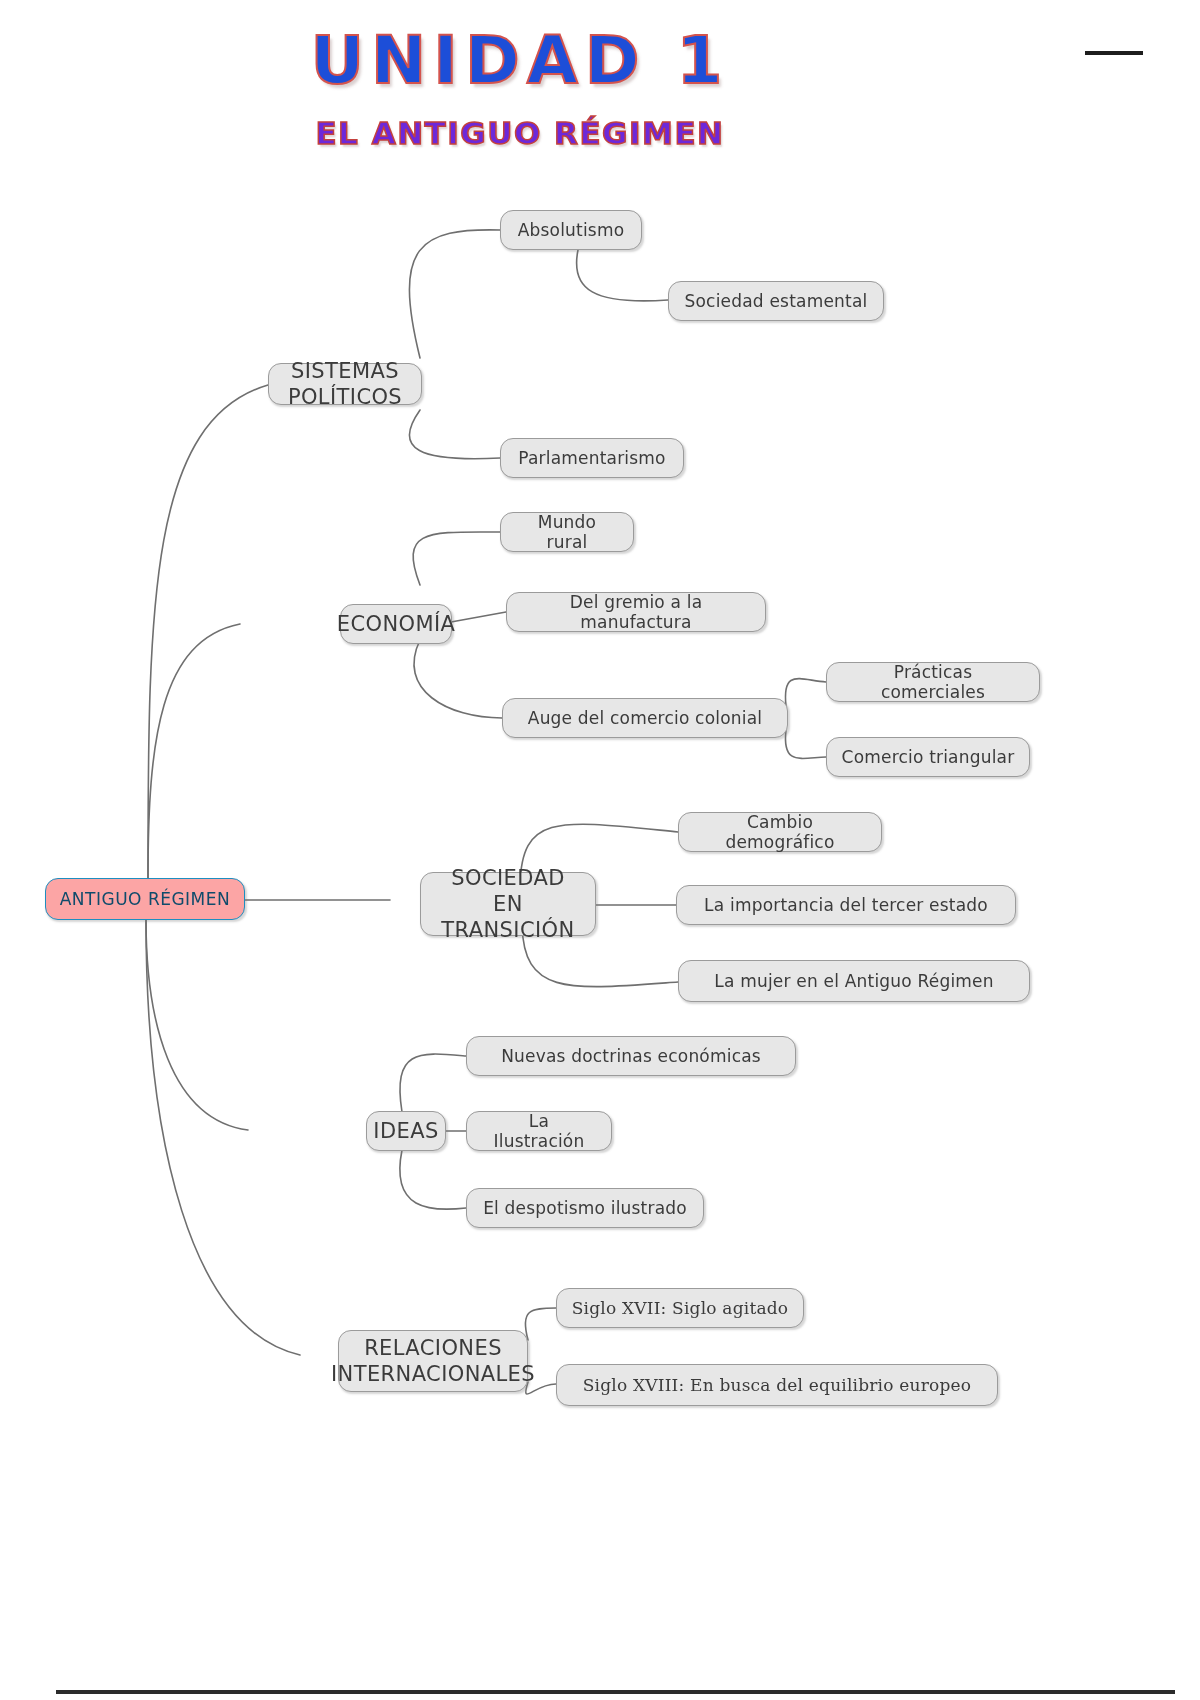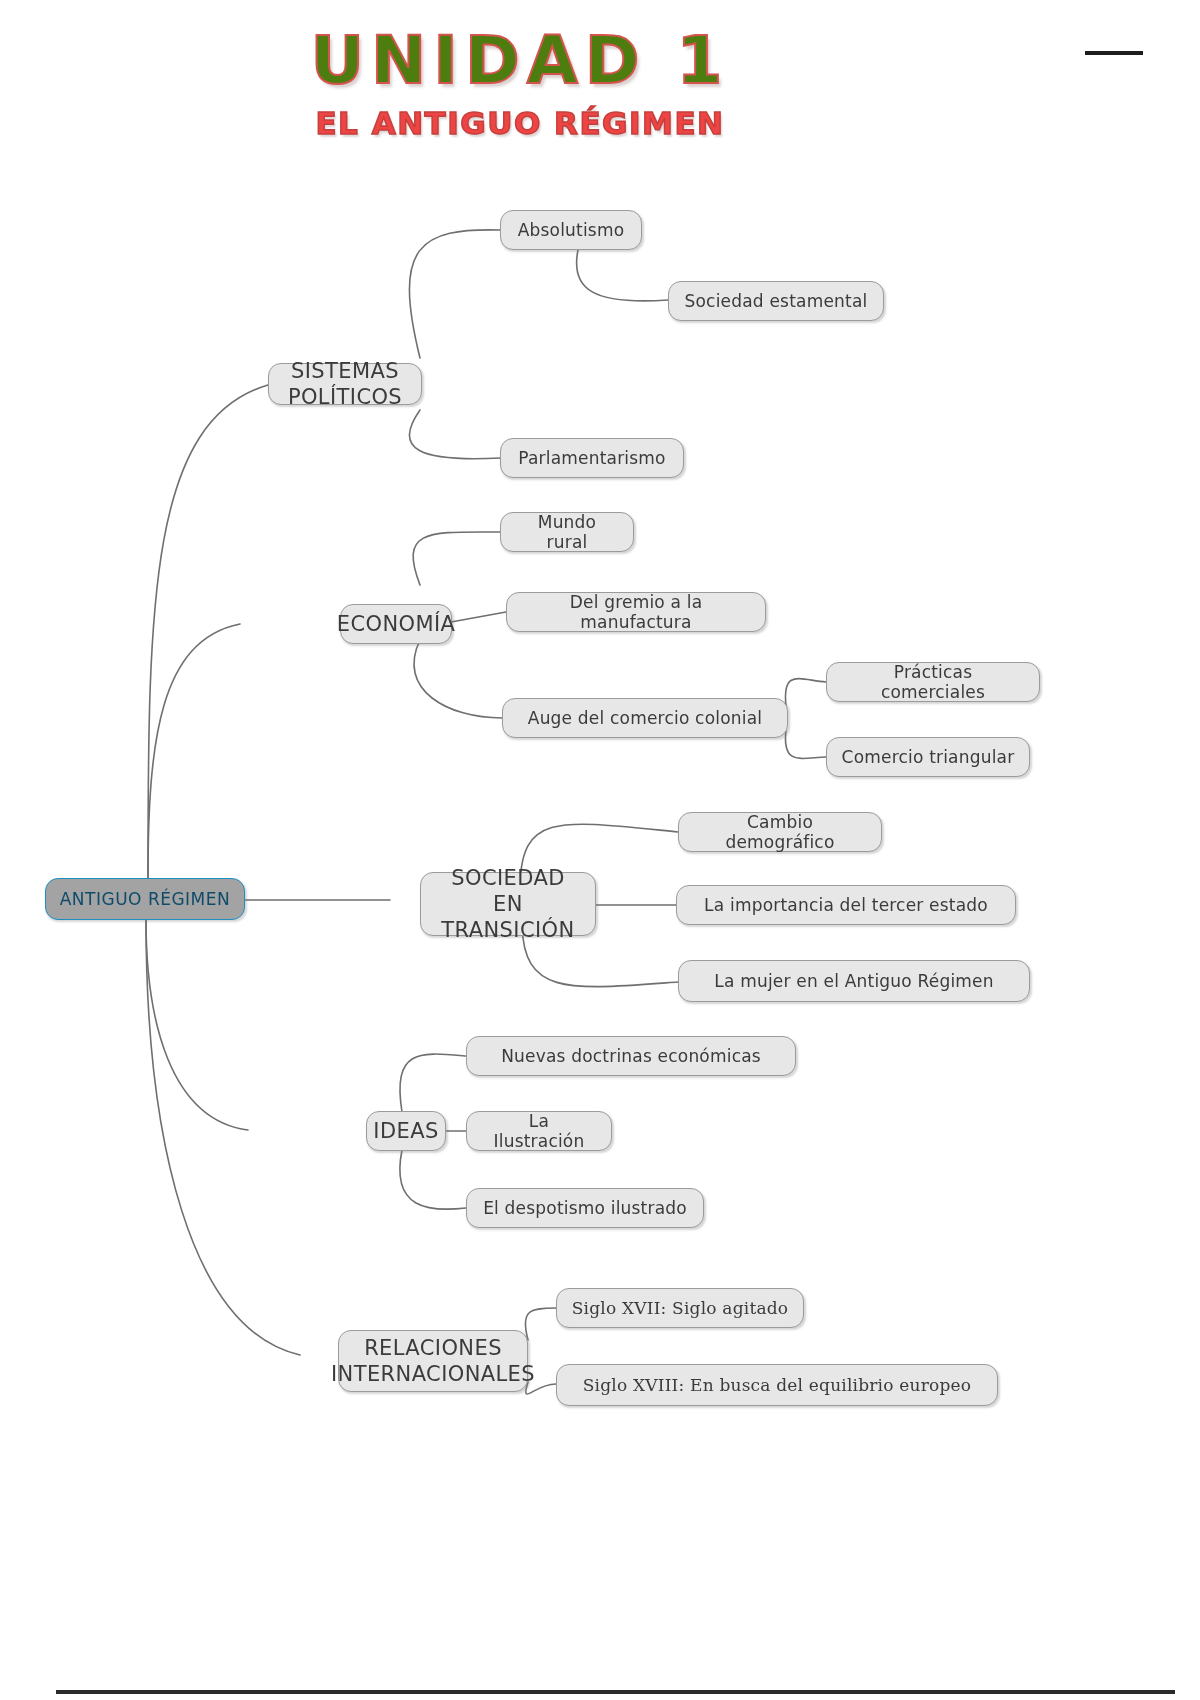--- a/index.html
+++ b/index.html
@@ -28,33 +28,33 @@
     text-align: center;
     pointer-events: none;
   }
   #main-title {
     margin: 0;
     padding-top: 26px;
     font-family: "DejaVu Sans", "Liberation Sans", sans-serif;
     font-size: 66px;
     font-weight: bold;
     letter-spacing: 7px;
-    color: #4d7c0f;
+    color: #1d4ed8;
     -webkit-text-stroke: 2px #d4534d;
     text-shadow: 3px 4px 3px rgba(150,120,120,0.35);
     line-height: 1.05;
   }
   #sub-title {
-    margin: 2px;
+    margin: 12px;
     padding-top: 8px;
     font-family: "DejaVu Sans", "Liberation Sans", sans-serif;
     font-size: 31px;
     font-weight: bold;
     letter-spacing: 1.5px;
-    color: #ef4444;
+    color: #6d28d9;
     -webkit-text-stroke: 1.5px #c4403c;
     text-shadow: 2px 3px 2px rgba(150,120,120,0.30);
   }
 
   #top-rule {
     position: absolute;
     left: 1085px;
     top: 51px;
     width: 58px;
     height: 4px;
@@ -106,21 +106,21 @@
     font-size: 17px;
     letter-spacing: 0.2px;
     padding: 0 14px;
   }
   .node.branch {
     font-size: 21px;
     letter-spacing: 0.4px;
     line-height: 1.25;
   }
   .node.root {
-    background: #a3a3a3;
+    background: #fca5a5;
     border: 1.6px solid #1d8ec0;
     color: #0f4b6b;
     box-shadow: 1.5px 2px 2px rgba(120,120,120,0.30);
     font-size: 17px;
     letter-spacing: 0.5px;
     padding: 0 12px;
   }
   .node.serif {
     font-family: "DejaVu Serif", "Liberation Serif", serif;
   }

